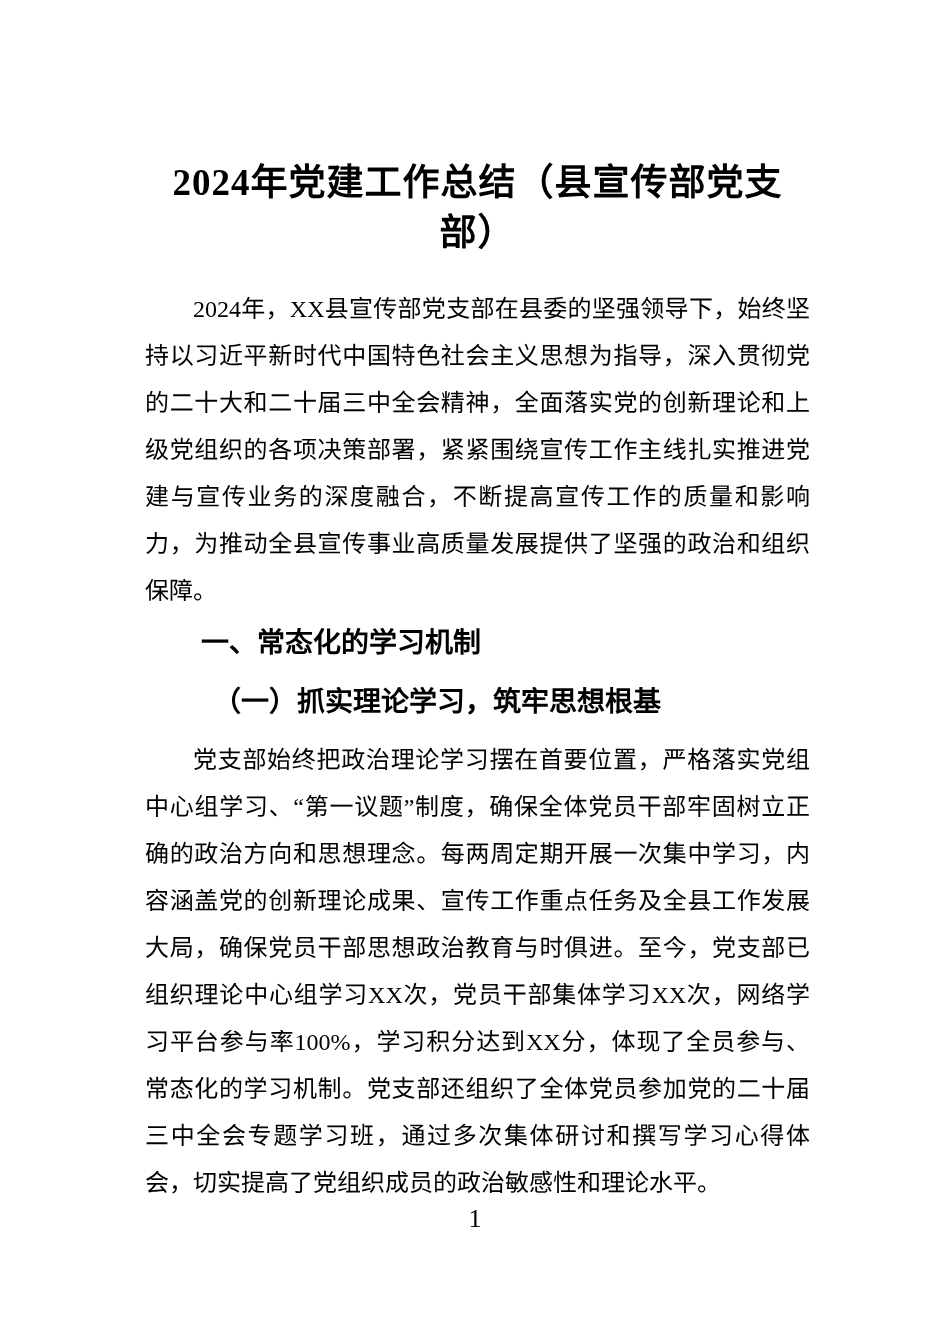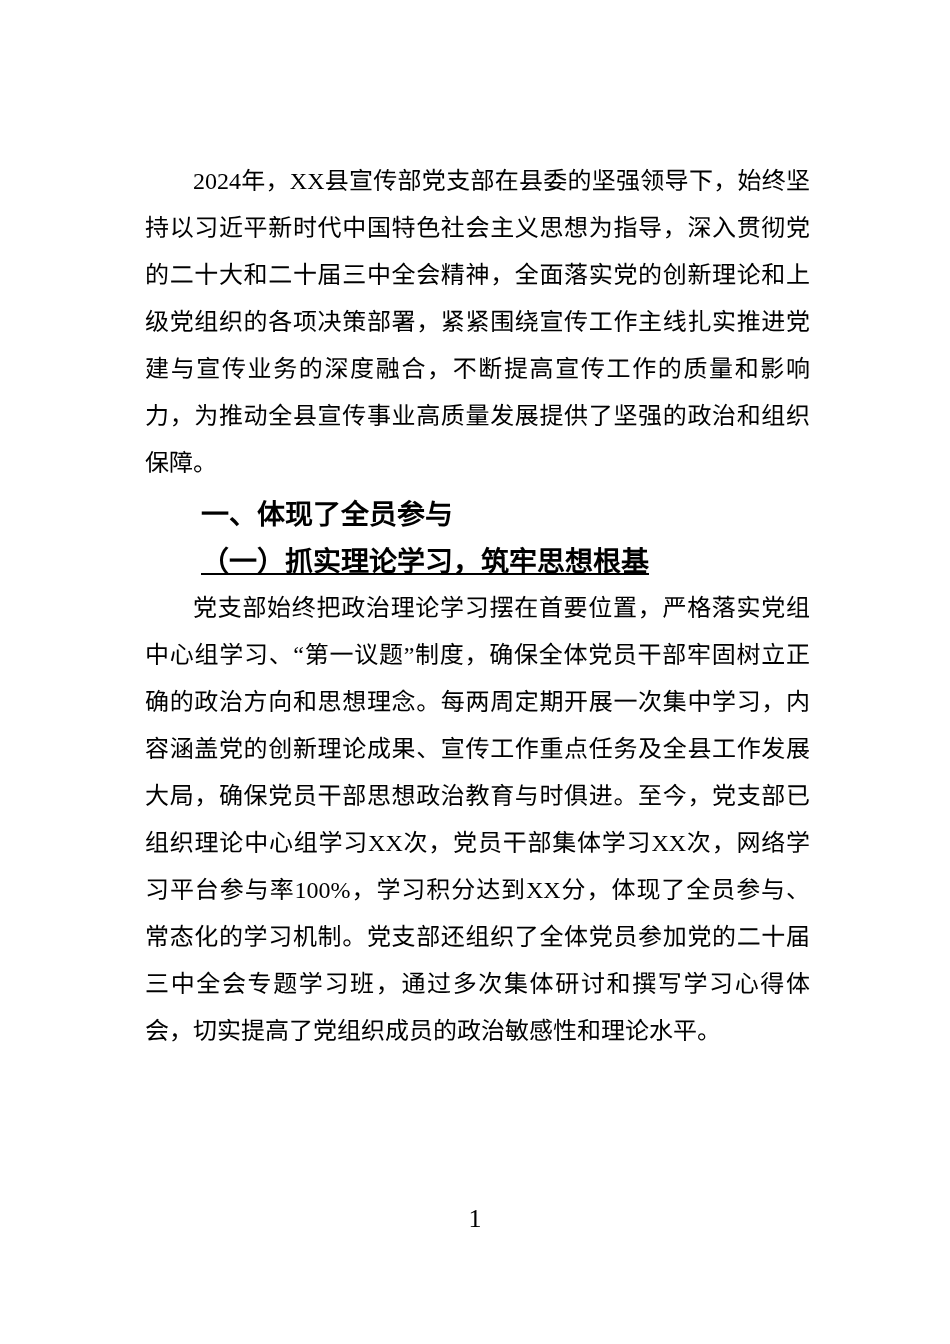--- a/index.html
+++ b/index.html
@@ -43,42 +43,42 @@
     font-weight: bold;
     line-height: 47px;
     text-indent: 2em;
     margin: 4px 0 0 0;
   }
   .heading-l2 {
     font-size: 28px;
     font-weight: bold;
     line-height: 47px;
     text-indent: 2em;
-    margin: 0;
-    text-decoration: underline;
+    margin: 12px;
   }
   .page-footer {
     position: absolute;
     left: 0;
     right: 0;
     bottom: 112px;
     text-align: center;
     font-size: 26px;
     line-height: 1;
   }
 </style>
 </head>
 <body>
 
 <div class="page">
   <div class="content">
+    <h1 class="doc-title">2024年党建工作总结（县宣传部党支部）</h1>
 
     <p class="body-para">2024年，XX县宣传部党支部在县委的坚强领导下，始终坚持以习近平新时代中国特色社会主义思想为指导，深入贯彻党的二十大和二十届三中全会精神，全面落实党的创新理论和上级党组织的各项决策部署，紧紧围绕宣传工作主线扎实推进党建与宣传业务的深度融合，不断提高宣传工作的质量和影响力，为推动全县宣传事业高质量发展提供了坚强的政治和组织保障。</p>
 
-    <h2 class="heading-l1">一、体现了全员参与</h2>
+    <h2 class="heading-l1">一、常态化的学习机制</h2>
 
     <h3 class="heading-l2">（一）抓实理论学习，筑牢思想根基</h3>
 
     <p class="body-para">党支部始终把政治理论学习摆在首要位置，严格落实党组中心组学习、“第一议题”制度，确保全体党员干部牢固树立正确的政治方向和思想理念。每两周定期开展一次集中学习，内容涵盖党的创新理论成果、宣传工作重点任务及全县工作发展大局，确保党员干部思想政治教育与时俱进。至今，党支部已组织理论中心组学习XX次，党员干部集体学习XX次，网络学习平台参与率100%，学习积分达到XX分，体现了全员参与、常态化的学习机制。党支部还组织了全体党员参加党的二十届三中全会专题学习班，通过多次集体研讨和撰写学习心得体会，切实提高了党组织成员的政治敏感性和理论水平。</p>
   </div>
 
   <div class="page-footer">1</div>
 </div>
 
 </body></html>

